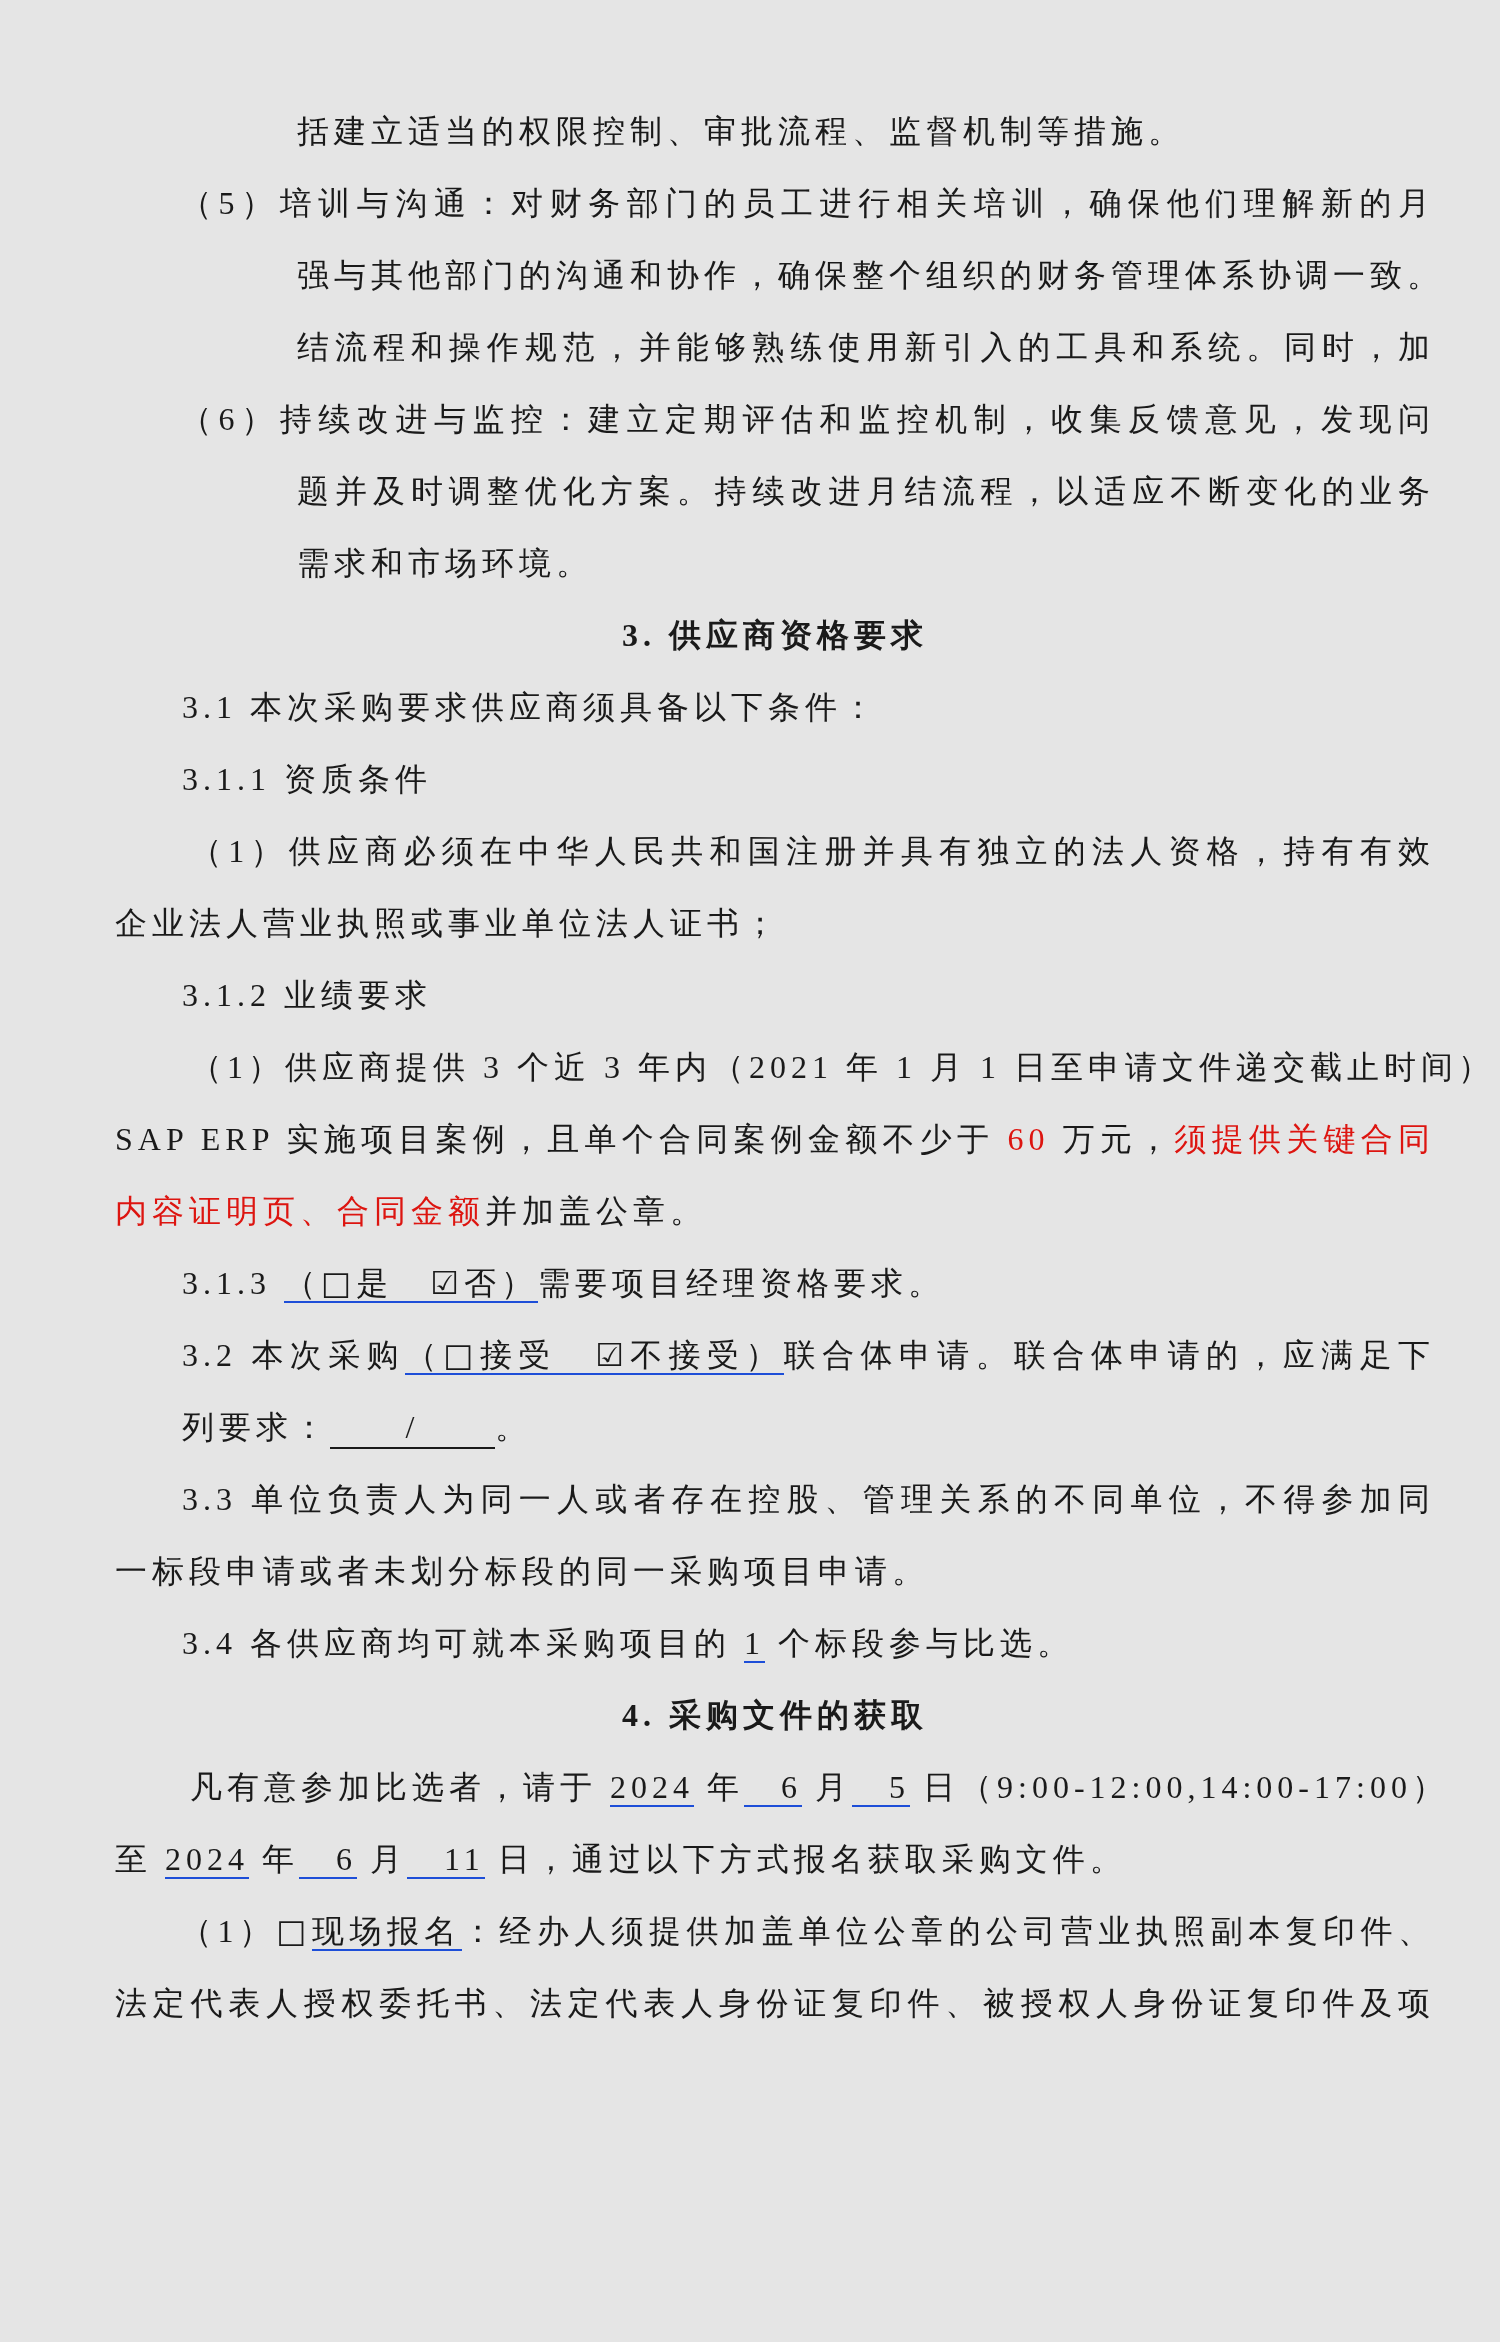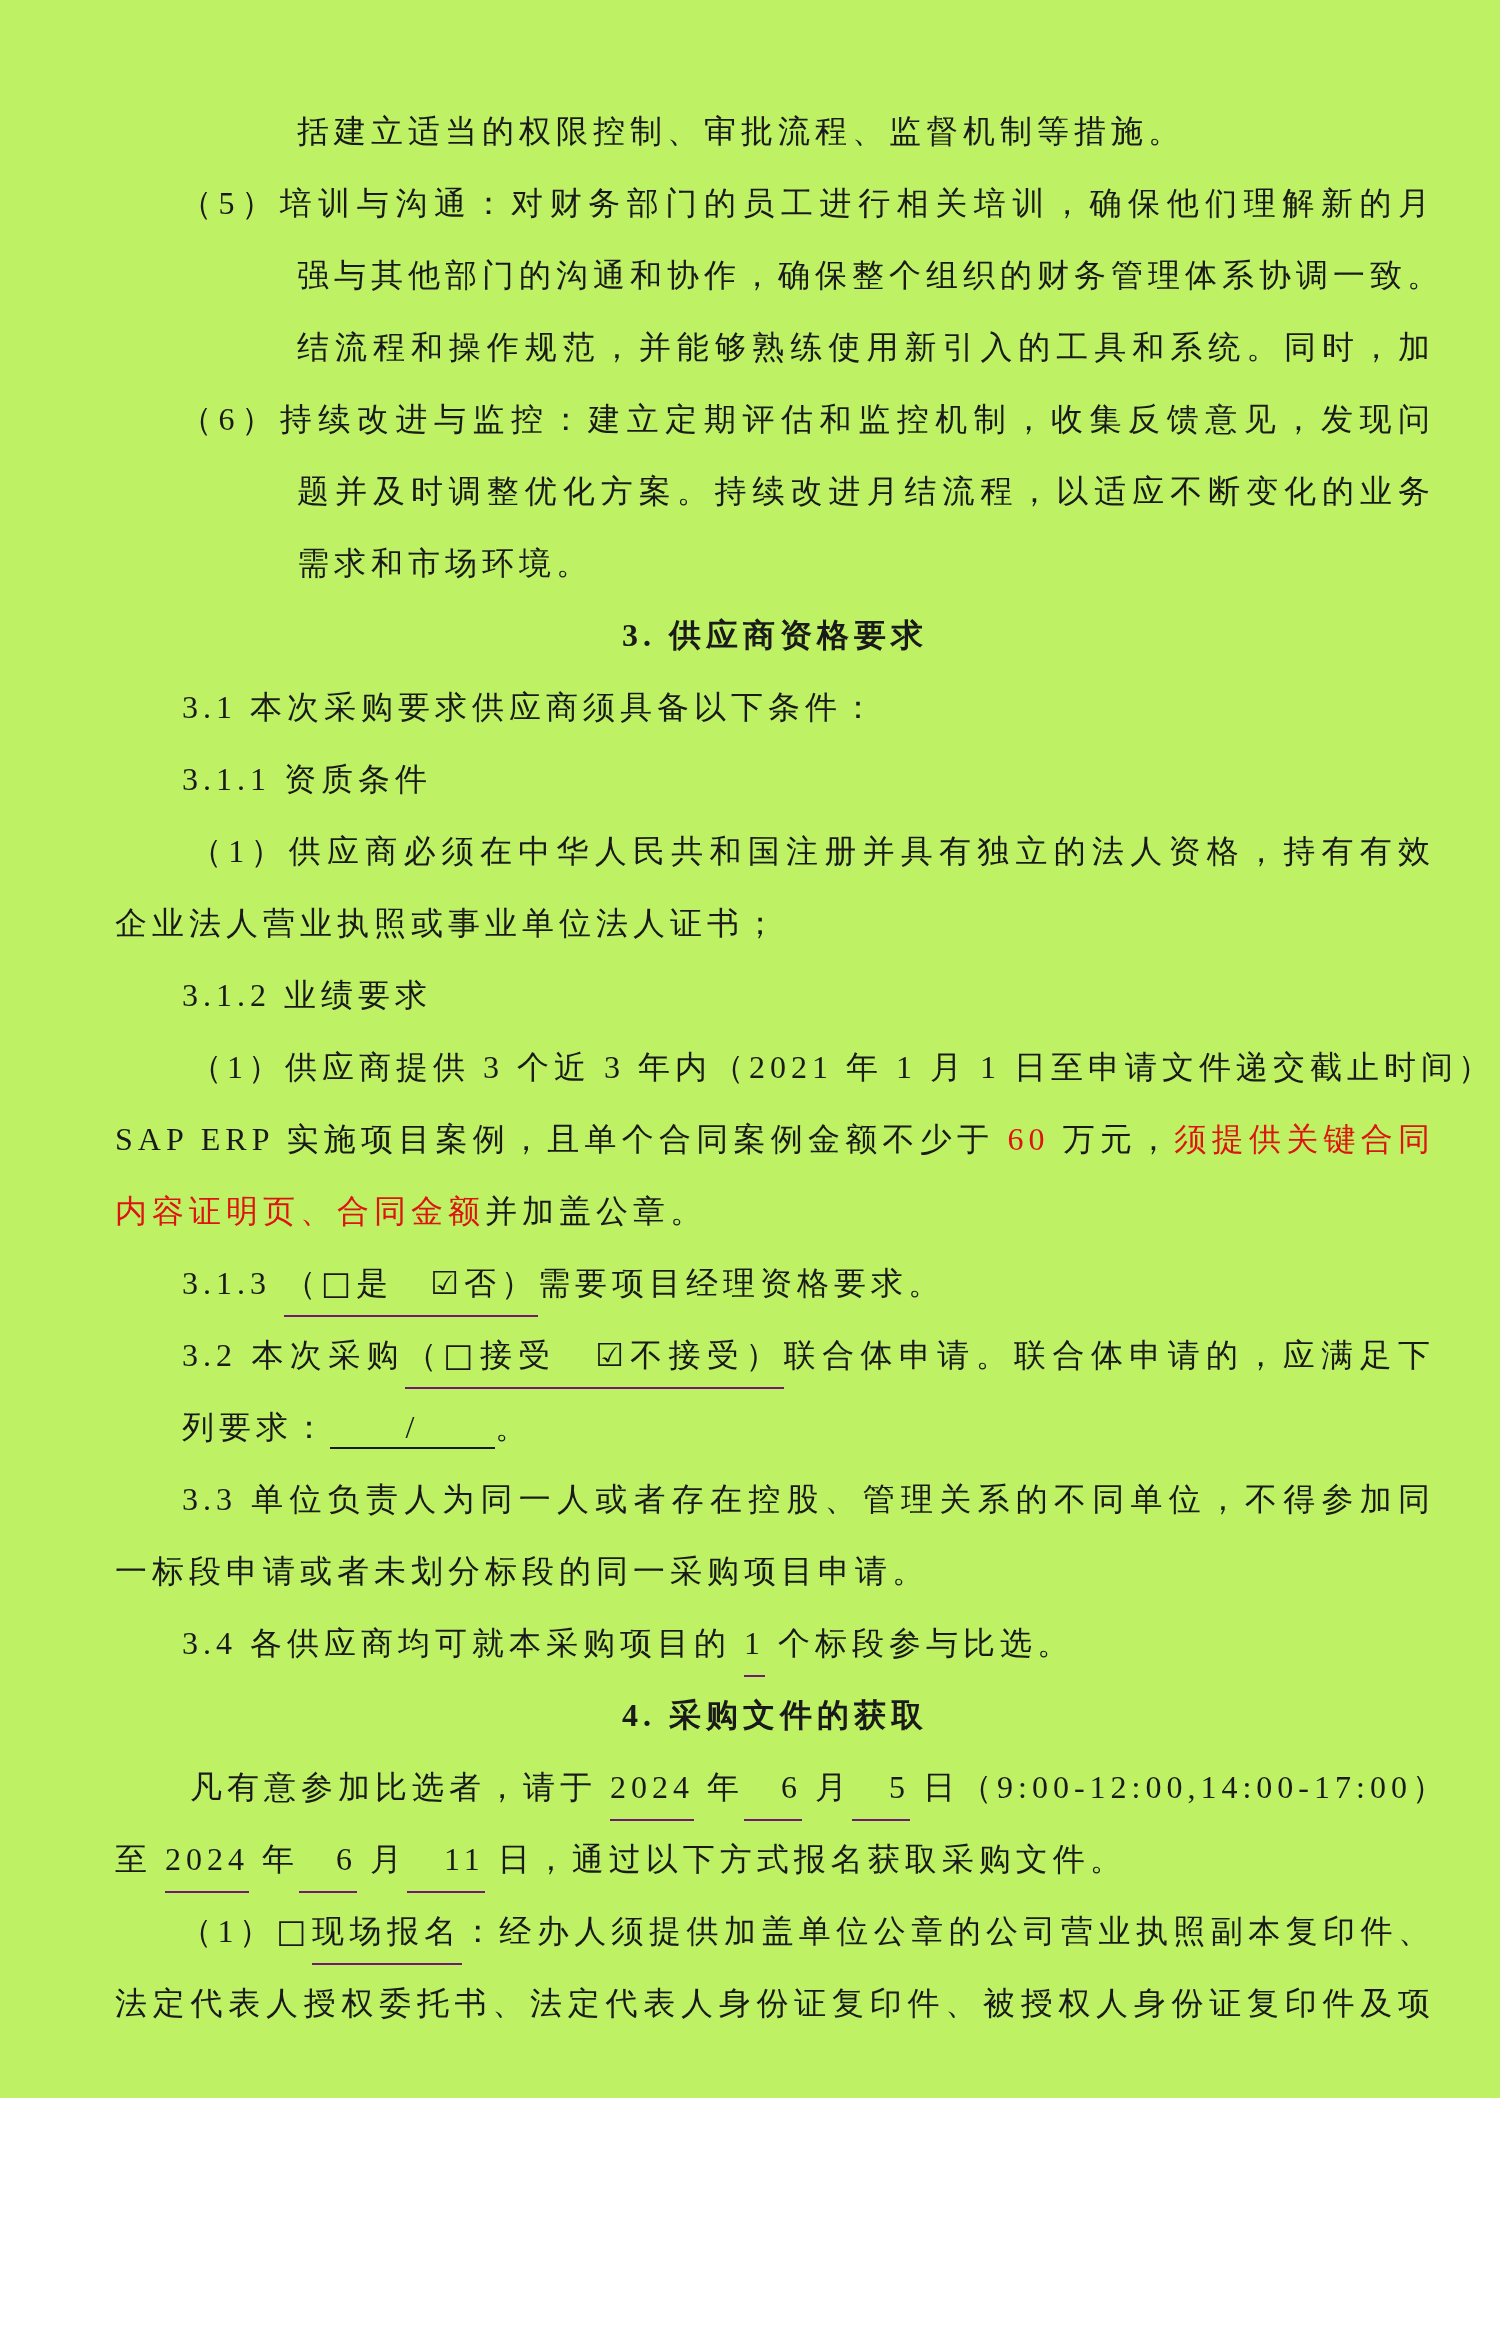--- a/index.html
+++ b/index.html
@@ -3,22 +3,22 @@
 <meta charset="utf-8">
 <style>
   html, body {
     margin: 0;
     padding: 0;
     background: #ffffff;
   }
   .page {
     position: relative;
     width: 1500px;
-    height: 2098px;
-    background: #bef264;
+    height: 2342px;
+    background: #e5e5e5;
     overflow: hidden;
     font-family: "Liberation Serif", "DejaVu Serif", serif;
     color: #1a1a1a;
   }
   .doc {
     position: absolute;
     left: 115px;
     top: 95px;
     width: 1320px;
   }
@@ -37,22 +37,22 @@
   .in182 { margin-left: 182px; }
   
   .fill {
     text-align: justify;
     text-align-last: justify;
     text-justify: inter-character;
   }
   .hd { font-weight: 600; text-align: center; }
   .red { color: #dd1510; }
   .u {
-    border-bottom: 2px solid #701a75;
-    padding-bottom: 14px;
+    border-bottom: 2px solid #1d4ed8;
+    padding-bottom: 0;
   }
   .cb {
     font-family: "DejaVu Sans", sans-serif;
     font-weight: 600;
   }
   .blank {
     display: inline-block;
     width: 165px;
     height: 40px;
     line-height: 40px;

